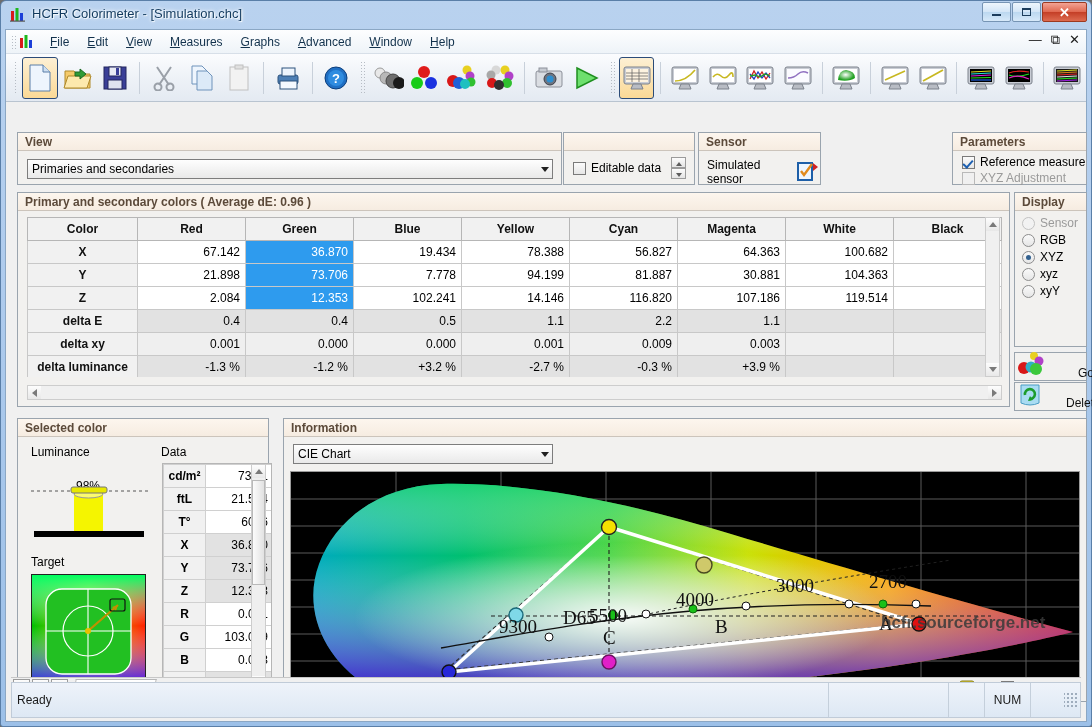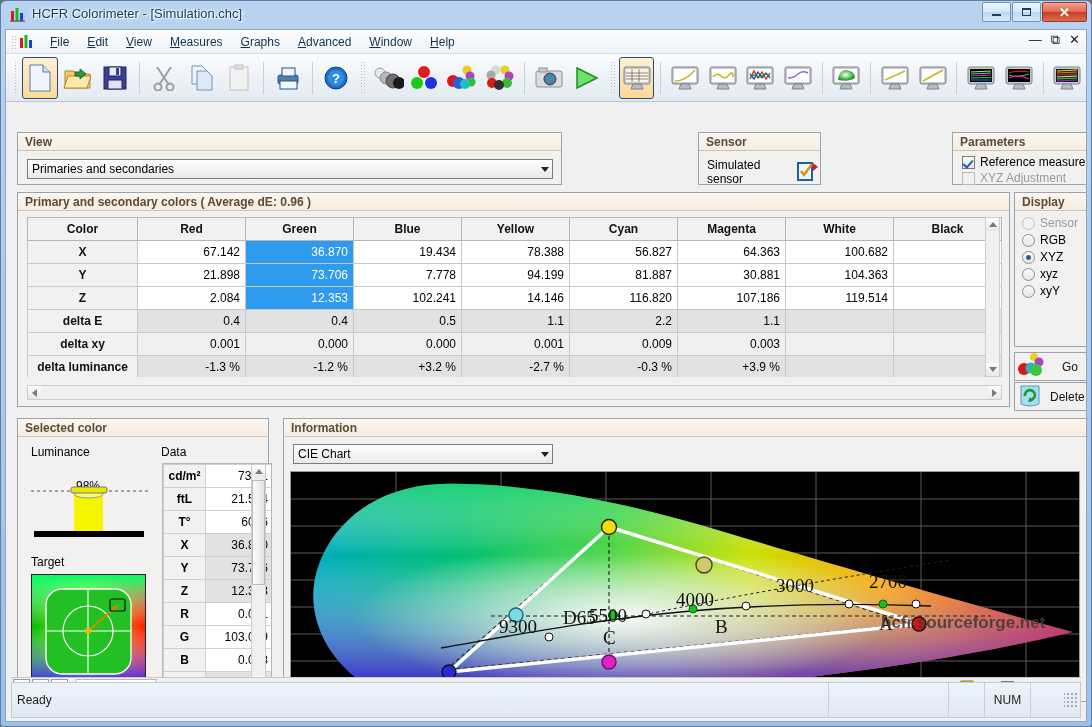--- a/index.html
+++ b/index.html
@@ -190,21 +190,21 @@
   #panel-display { left:1008px; top:162px; width:73px; height:155px; }
   .radiorow { display:flex; align-items:center; gap:5px; margin:3px 0 0 7px; font-size:12px; }
   .rad { width:13px;height:13px;border-radius:50%;border:1px solid #8d8d8d;
     background:linear-gradient(to bottom,#fafafa,#e6e6e6); position:relative; flex:none;}
   .rad.on::after{content:"";position:absolute;left:3px;top:3px;width:5px;height:5px;border-radius:50%;background:#33618f;}
   .rad.dis { border-color:#c2c2c2; background:#f2f2f2; }
 
   #btn-go, #btn-del {
     position:absolute; left:1008px; width:73px; height:29px;
     border:1px solid #9aa4ae; background:#f2f1ef;
-    display:flex; align-items:center; gap:4px; padding-left:3px;
+    display:flex; align-items:flex-end; gap:20px; padding-left:3px;
   }
   #btn-go { top:322px; }
   #btn-del { top:352px; }
   .btnlabel { font-size:12px; color:#111; }
 
   
   #panel-selcolor { left:11px; top:388px; width:252px; height:284px; }
   #lum-label { position:absolute; left:13px; top:26px; font-size:12px; }
   #lum-pct { position:absolute; left:58px; top:60px; font-size:12px; font-weight:normal;}
   #lum-area { position:absolute; left:13px; top:50px; width:118px; height:75px; }
@@ -559,20 +559,35 @@
     </div>
 
     <div class="gbox" id="panel-view">
       <div class="gtitle">View</div>
       <div id="view-combo">
         <span>Primaries and secondaries</span>
         <span class="arrow"></span>
       </div>
     </div>
 
+    <div class="gbox" id="panel-edit">
+      <div class="gtitle">&nbsp;</div>
+      <div id="editable-chk">
+        <span class="chk"></span>
+        <span>Editable data</span>
+      </div>
+      <div id="edit-spin">
+        <div class="spinhalf up">
+            <i></i>
+          </div>
+        <div class="spinhalf dn">
+            <i></i>
+          </div>
+      </div>
+    </div>
 
     <div class="gbox" id="panel-sensor">
       <div class="gtitle">Sensor</div>
       <div class="pnlrow">
         <span>Simulated sensor</span>
         <span class="btn-img">
           <svg width="25" height="24" viewBox="0 0 25 24">
               <path d="M2 2 h16 v19 h-16z" fill="#1e5fa8"></path>
               <path d="M4 4 h12 v15 h-12z" fill="#eef6ff"></path>
               <path d="M6 11 l3 4 l8 -11" stroke="#e08a1e" stroke-width="2.4" fill="none"></path>

